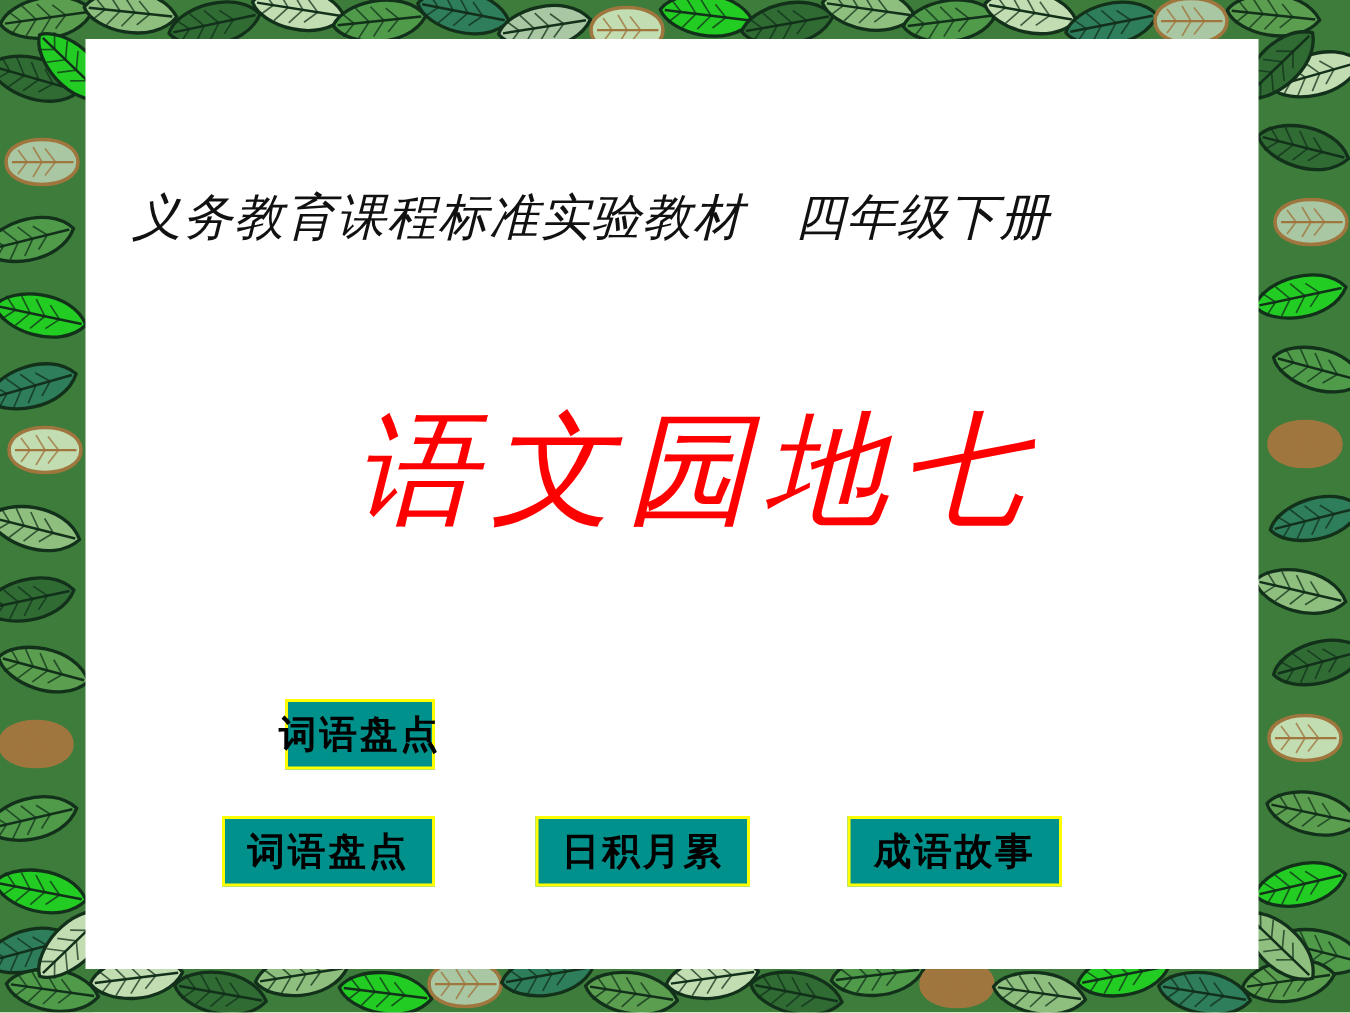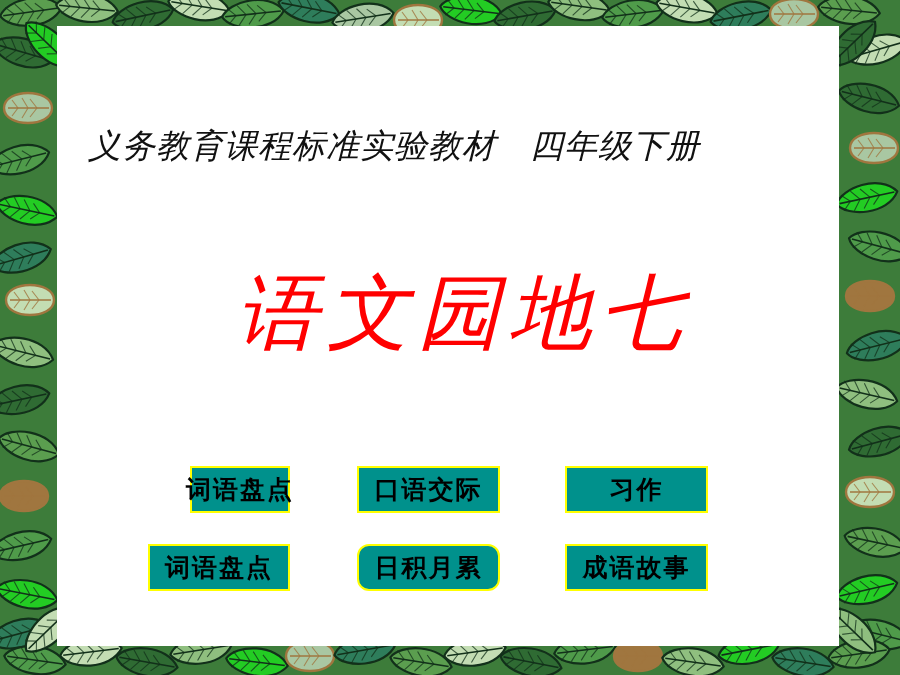--- a/index.html
+++ b/index.html
@@ -89,21 +89,21 @@
     font-size: 25px;
     font-weight: bold;
     letter-spacing: 2px;
     white-space: pre;
     cursor: pointer;
   }
   .b1 { grid-column: 1; grid-row: 1; margin-left: 42px; }
   .b2 { grid-column: 3; grid-row: 1; }
   .b3 { grid-column: 5; grid-row: 1; }
   .b4 { grid-column: 1; grid-row: 3; }
-  .b5 { grid-column: 3; grid-row: 3; border-radius: 12px; }
+  .b5 { grid-column: 3; grid-row: 3; }
   .b6 { grid-column: 5; grid-row: 3; }
 </style>
 </head>
 <body>
 
 <div id="slide">
 
   <div id="leaf-border">
     <svg width="900" height="675" viewBox="0 0 900 675" xmlns="http://www.w3.org/2000/svg">
       <defs>
@@ -209,20 +209,18 @@
   </div>
 
   <div id="canvas"></div>
 
   <div id="subtitle">义务教育课程标准实验教材　四年级下册</div>
 
   <div id="main-title">语文园地七</div>
 
   <div id="button-grid">
     <div class="menu-button b1">词语盘点</div>
-    <div class="menu-button b2">口语交际</div>
-    <div class="menu-button b3">习作</div>
     <div class="menu-button b4">词语盘点</div>
     <div class="menu-button b5">日积月累</div>
     <div class="menu-button b6">成语故事</div>
   </div>
 
 </div>
 
 </body></html>

